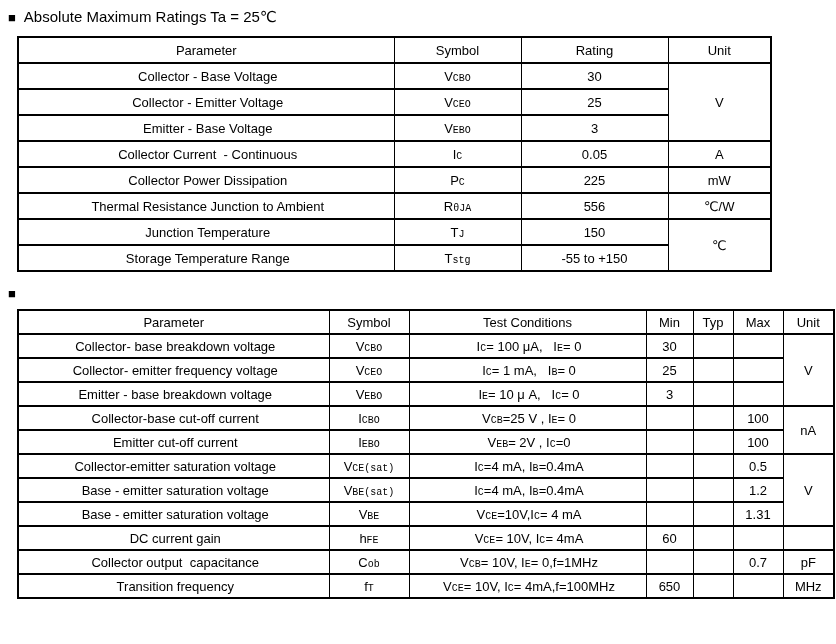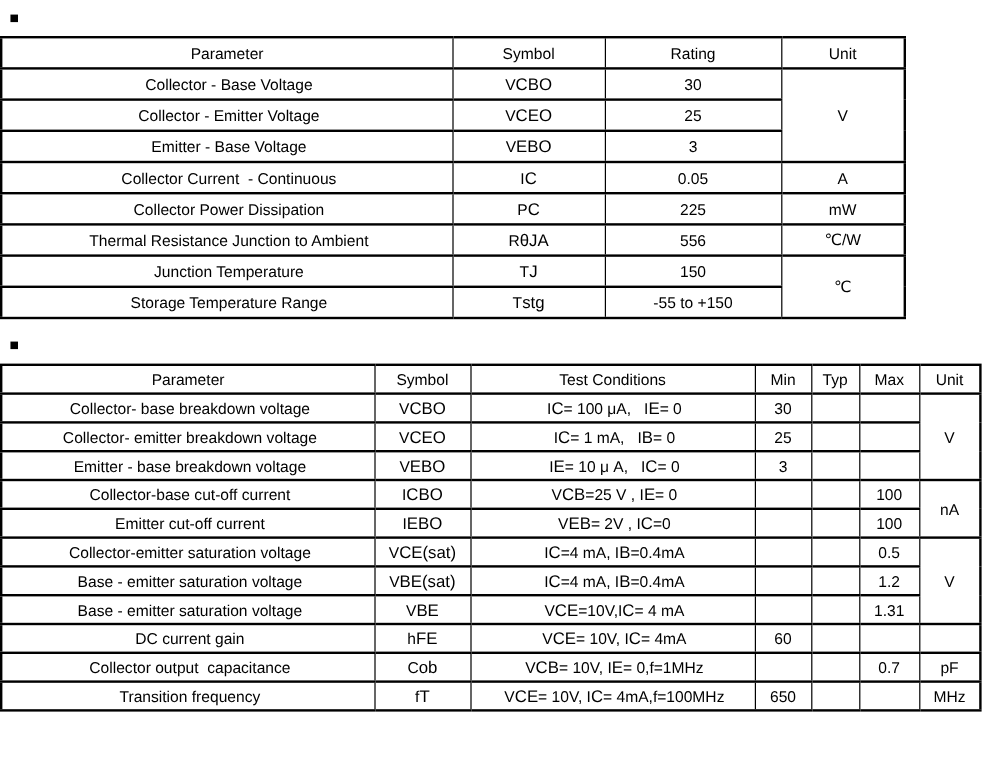--- a/index.html
+++ b/index.html
@@ -20,21 +20,21 @@
   }
   .bullet {
     font-size: 13px;
     line-height: 1;
     position: relative;
     top: 1px;
   }
   table {
     border-collapse: collapse;
     table-layout: fixed;
-    margin-left: 0;
+    margin-left: 17px;
     border: 2px solid #000;
   }
   .t1 { width: 753px; margin-top: 10px; }
   .t2 { width: 816px; margin-top: 10px; }
   th, td {
     border: 1px solid #000;
     border-top-width: 2px;
     border-bottom-width: 2px;
     font-size: 13px;
     font-weight: normal;
@@ -43,31 +43,32 @@
     padding: 0 4px;
     overflow: hidden;
   }
   .t1 th, .t1 td { height: 26px; }
   .t2 th, .t2 td { height: 24px; }
   td.pl, td.tc {
     text-align: center;
     padding-left: 7px;
     white-space: pre-wrap;
   }
-  .sm { font-size: 14px; }
+  .sm { font-size: 10px; font-family: Liberation Mono, monospace; }
   .section-title + table { }
   .title2 { margin-top: 14px; }
 </style>
 </head>
 <body>
 
 <div>
 
   <div class="section-title">
     <span class="bullet">■</span>
+    <span>Absolute Maximum Ratings Ta = 25℃</span>
   </div>
 
   <table class="t1">
     <colgroup>
       <col style="width:376px">
         <col style="width:127px">
         <col style="width:147px">
         <col style="width:103px">
     </colgroup>
     <tbody>
@@ -152,21 +153,21 @@
     <tr>
       <td class="pl">Collector- base breakdown voltage</td>
       <td><span>V</span><span class="sm">CBO</span><span></span></td>
       <td class="tc"><span>I</span><span class="sm">C</span><span>= 100 μA,   I</span><span class="sm">E</span><span>= 0</span></td>
       <td>30</td>
       <td></td>
       <td></td>
       <td rowspan="3">V</td>
     </tr>
     <tr>
-      <td class="pl">Collector- emitter breakdown voltage</td>
+      <td class="pl">Collector- emitter frequency voltage</td>
       <td><span>V</span><span class="sm">CEO</span><span></span></td>
       <td class="tc"><span>I</span><span class="sm">C</span><span>= 1 mA,   I</span><span class="sm">B</span><span>= 0</span></td>
       <td>25</td>
       <td></td>
       <td></td>
     </tr>
     <tr>
       <td class="pl">Emitter - base breakdown voltage</td>
       <td><span>V</span><span class="sm">EBO</span><span></span></td>
       <td class="tc"><span>I</span><span class="sm">E</span><span>= 10 μ A,   I</span><span class="sm">C</span><span>= 0</span></td>

